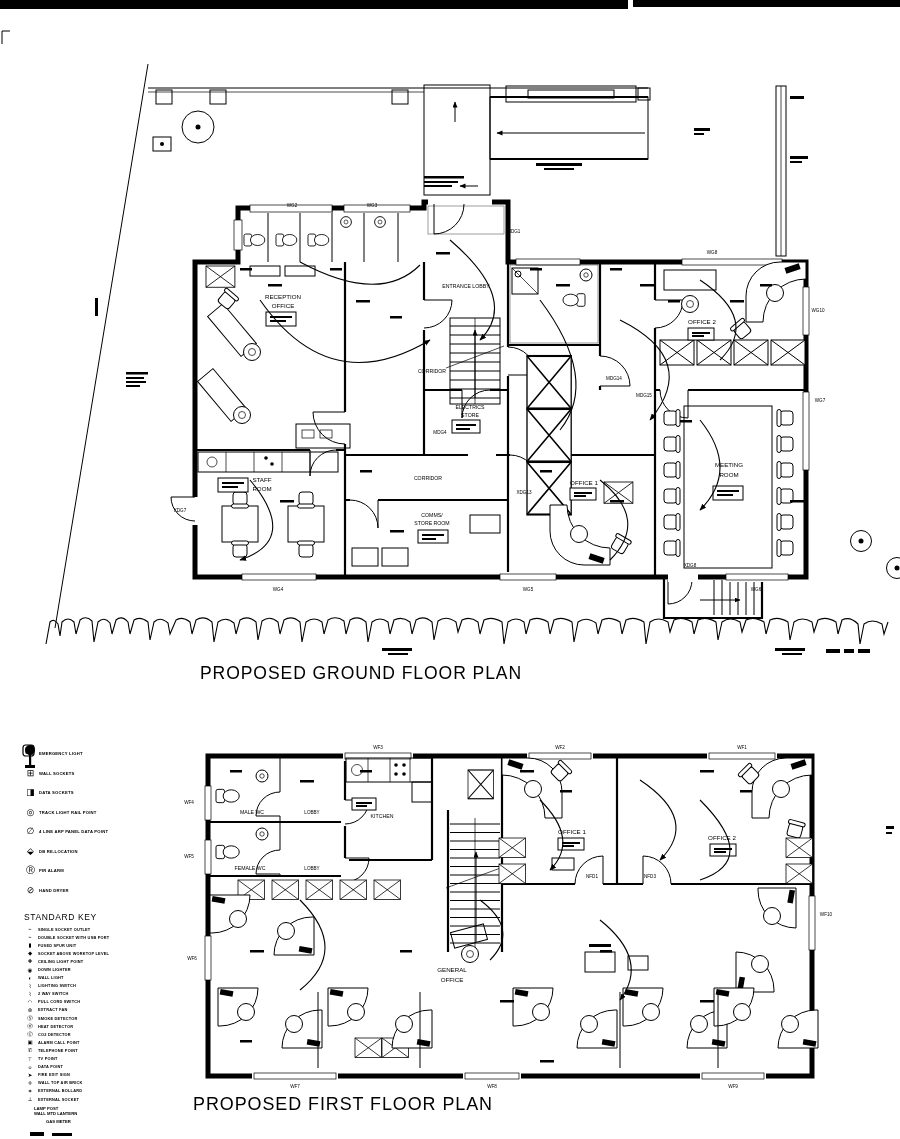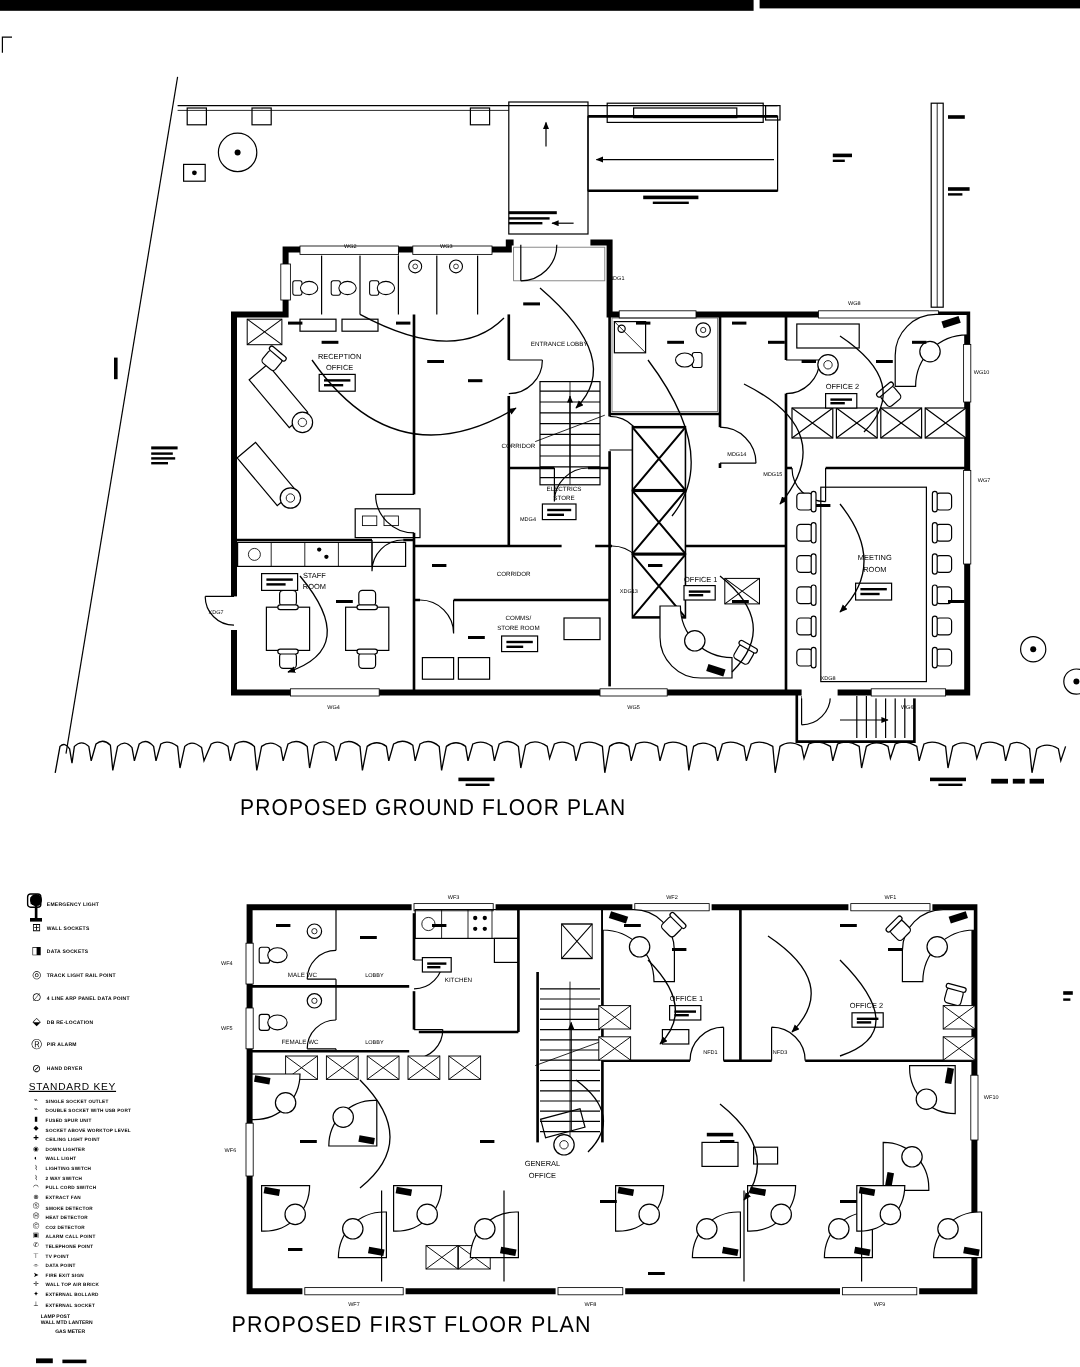--- a/index.html
+++ b/index.html
@@ -17,21 +17,21 @@
   .cab{stroke:#000;stroke-width:1.1;fill:none;}
   .blk{fill:#000;stroke:none;}
   .wh{fill:#fff;stroke:none;}
   .sm{fill:#000;stroke:none;}
   
   .legend{position:absolute;left:22px;top:744px;width:158px;}
   .legend ul{list-style:none;margin:0;padding:0;}
   .key-top li{display:flex;align-items:center;height:19.5px;}
   .key-top .sym{display:inline-block;width:17px;text-align:center;font-size:9px;line-height:9px;}
   .key-top .lbl{font-size:4.2px;font-weight:bold;letter-spacing:.2px;}
-  .key-title{font-size:8.5px;font-weight:normal;letter-spacing:.6px;margin:0 0 3px 2px;text-decoration:underline;}
+  .key-title{font-size:8.5px;font-weight:normal;letter-spacing:.6px;margin:12px 0 3px 2px;}
   .key-main li{display:flex;align-items:center;height:8.1px;}
   .key-main .sym{display:inline-block;width:16px;text-align:center;font-size:5.5px;line-height:6px;}
   .key-main .lbl{font-size:3.9px;font-weight:bold;letter-spacing:.2px;}
   .big-item{display:flex;align-items:center;margin:3px 0 0 12px;}
   .big-item .big-lbls div{font-size:4.2px;font-weight:bold;}
   .big-item2{display:flex;align-items:center;margin:3px 0 0 20px;}
   .big-item2 .lbl{font-size:4.2px;font-weight:bold;margin-left:4px;}
 </style>
 </head>
 <body>

